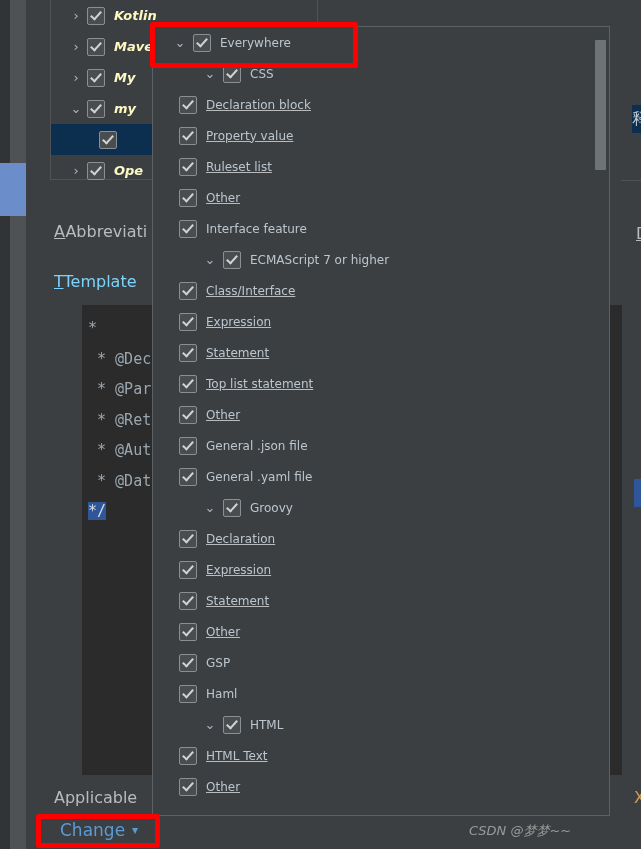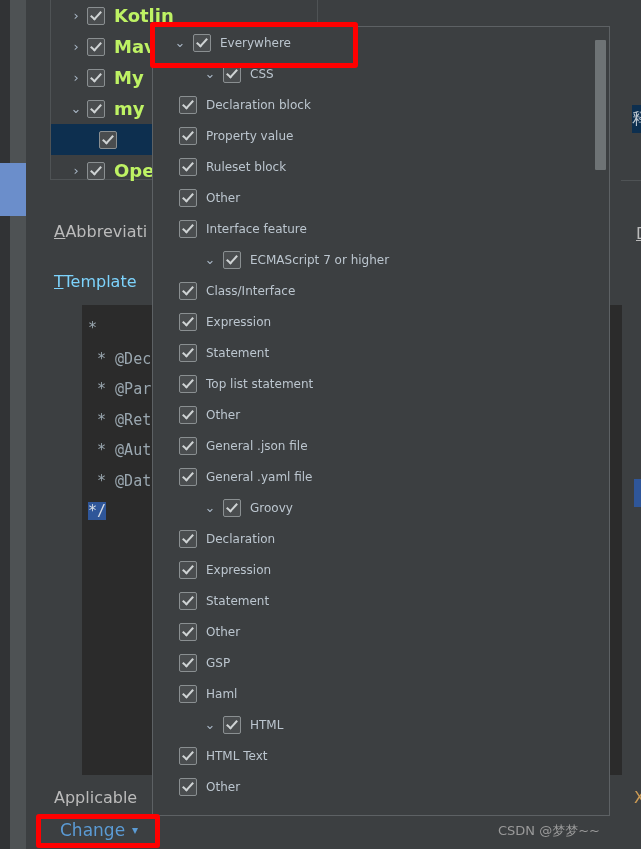--- a/index.html
+++ b/index.html
@@ -25,21 +25,21 @@
   .tree{position:absolute;left:24px;top:0;width:268px;height:180px;
         background:#3c3f41;border:1px solid #4f5355;border-top:none;box-sizing:border-box;}
   .trow{position:relative;height:31px;display:flex;align-items:center;padding-left:14px;box-sizing:border-box;}
   .trow.child{padding-left:48px;}
   .trow.sel{background:#0d2f4f;}
   .arrow{width:22px;flex:0 0 22px;display:flex;align-items:center;justify-content:center;color:#a9b7c6;font-size:13px;}
   .cbx{width:18px;height:18px;flex:0 0 18px;border:1px solid #8a8f91;border-radius:2px;
        background:#4a4d4f;position:relative;margin-right:9px;box-sizing:border-box;}
   .cbx::after{content:"";position:absolute;left:5px;top:1px;width:4px;height:9px;
               border:solid #cfd3d4;border-width:0 2px 2px 0;transform:rotate(42deg);}
-  .tlabel{color:#bef264;font-weight:bold;font-size:18px;white-space:nowrap;}
+  .tlabel{color:#fef9c3;font-weight:bold;font-size:13px;white-space:nowrap;font-style:italic;}
   .tlabel.plain{color:#a9b7c6;font-weight:normal;}
 
   
   .field-abbr{position:absolute;left:28px;top:222px;font-size:16px;color:#bbbbbb;white-space:nowrap;}
   .field-tmpl{position:absolute;left:28px;top:272px;font-size:16px;color:#7dd3fc;white-space:nowrap;}
   .mn{text-decoration:underline;}
 
   
   .editor{position:absolute;left:56px;top:305px;width:540px;height:470px;background:#2b2b2b;overflow:hidden;}
   .code{font-family:"DejaVu Sans Mono","Liberation Mono",monospace;font-size:15px;color:#9aa7b0;
@@ -65,34 +65,34 @@
   .popup-list{position:absolute;left:0;top:0;width:443px;}
   .prow{height:31px;display:flex;align-items:center;box-sizing:border-box;white-space:nowrap;}
   .parrow{width:26px;flex:0 0 26px;display:flex;align-items:center;justify-content:center;color:#a9b7c6;font-size:13px;}
   .pcbx{width:18px;height:18px;flex:0 0 18px;border:1px solid #8a8f91;border-radius:2px;
         background:#4a4d4f;position:relative;margin-right:9px;box-sizing:border-box;}
   .pcbx::after{content:"";position:absolute;left:5px;top:1px;width:4px;height:9px;
                border:solid #cfd3d4;border-width:0 2px 2px 0;transform:rotate(42deg);}
   .plabel{color:#bcc6cf;font-size:12px;}
   .lvl0{padding-left:14px;}
   .lvl1{padding-left:44px;}
-  .lvl2{padding-left:74px;}
+  .lvl2{padding-left:74px;text-decoration:underline;}
   .noarrow{padding-left:26px;}
 
   
   .pscroll-track{position:absolute;right:1px;top:1px;width:14px;height:788px;background:#3c3f41;}
   .pscroll-thumb{position:absolute;right:2px;top:12px;width:11px;height:130px;background:#6e7375;border-radius:1px;}
 
   
   .redbox{position:absolute;border:5px solid #ff0000;box-sizing:border-box;border-radius:3px;}
   #redbox-everywhere{left:150px;top:22px;width:208px;height:46px;}
   #redbox-change{left:36px;top:814px;width:124px;height:34px;}
 
   
-  .watermark{position:absolute;left:498px;top:822px;font-size:13px;color:#9a9a9a;white-space:nowrap;}
+  .watermark{position:absolute;left:469px;top:822px;font-size:13px;color:#9a9a9a;white-space:nowrap;font-style:italic;}
 </style>
 </head>
 <body>
 
 <div id="root">
 
   <div class="left-strip"></div>
   <div class="left-strip2"></div>
   <div class="left-thumb"></div>
 
@@ -171,21 +171,21 @@
         <div class="prow lvl2 noarrow">
           <span class="pcbx"></span>
           <span class="plabel">Declaration block</span>
         </div>
         <div class="prow lvl2 noarrow">
           <span class="pcbx"></span>
           <span class="plabel">Property value</span>
         </div>
         <div class="prow lvl2 noarrow">
           <span class="pcbx"></span>
-          <span class="plabel">Ruleset block</span>
+          <span class="plabel">Ruleset list</span>
         </div>
         <div class="prow lvl2 noarrow">
           <span class="pcbx"></span>
           <span class="plabel">Other</span>
         </div>
         <div class="prow lvl1 noarrow">
           <span class="pcbx"></span>
           <span class="plabel">Interface feature</span>
         </div>
         <div class="prow lvl1">

